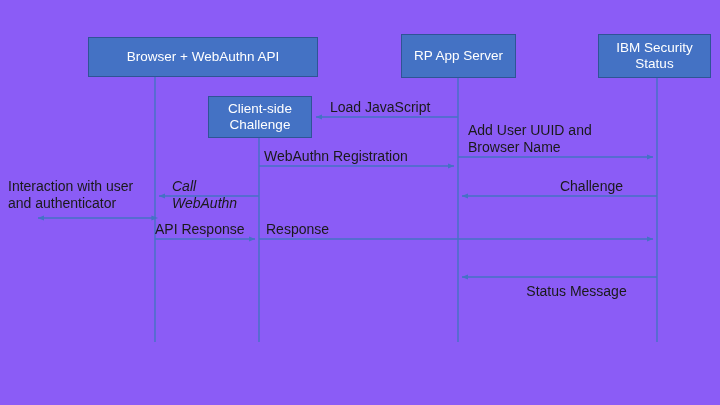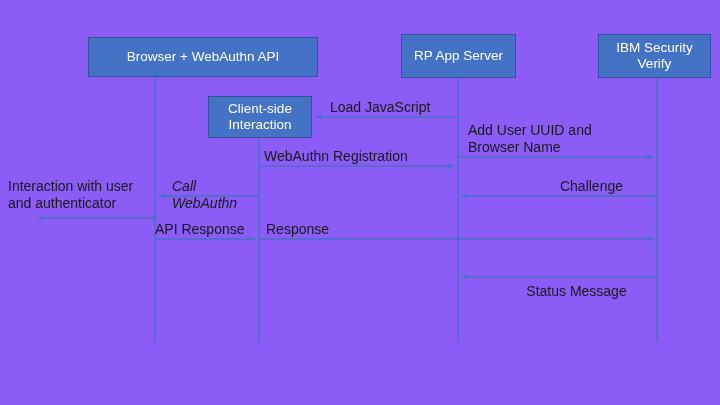--- a/index.html
+++ b/index.html
@@ -82,26 +82,26 @@
       <line x1="152" y1="218" x2="38" y2="218" marker-end="url(#arrow-end)" marker-start="url(#arrow-start)"></line>
       <line x1="155" y1="239" x2="255" y2="239" marker-end="url(#arrow-end)"></line>
       <line x1="259" y1="239" x2="653" y2="239" marker-end="url(#arrow-end)"></line>
       <line x1="657" y1="277" x2="462" y2="277" marker-end="url(#arrow-end)"></line>
     </g>
   </svg>
 
   <div class="actor-box" style="left:88px;  top:37px; width:230px; height:40px;">Browser + WebAuthn API</div>
 
   <div class="actor-box" style="left:208px; top:96px; width:104px; height:42px;">Client-side
-Interaction</div>
+Challenge</div>
 
   <div class="actor-box" style="left:401px; top:34px; width:115px; height:44px;">RP App Server</div>
 
   <div class="actor-box" style="left:598px; top:34px; width:113px; height:44px;">IBM Security
-Verify</div>
+Status</div>
 
   <div class="msg-label left" style="left:330px; top:99px;  width:122px;">Load JavaScript</div>
 
   <div class="msg-label left" style="left:468px; top:122px; width:190px;">Add User UUID and
 Browser Name</div>
 
   <div class="msg-label left" style="left:264px; top:148px; width:180px;">WebAuthn Registration</div>
 
   <div class="msg-label left" style="left:172px; top:178px; width:86px;font-style:italic;">Call WebAuthn</div>
 

